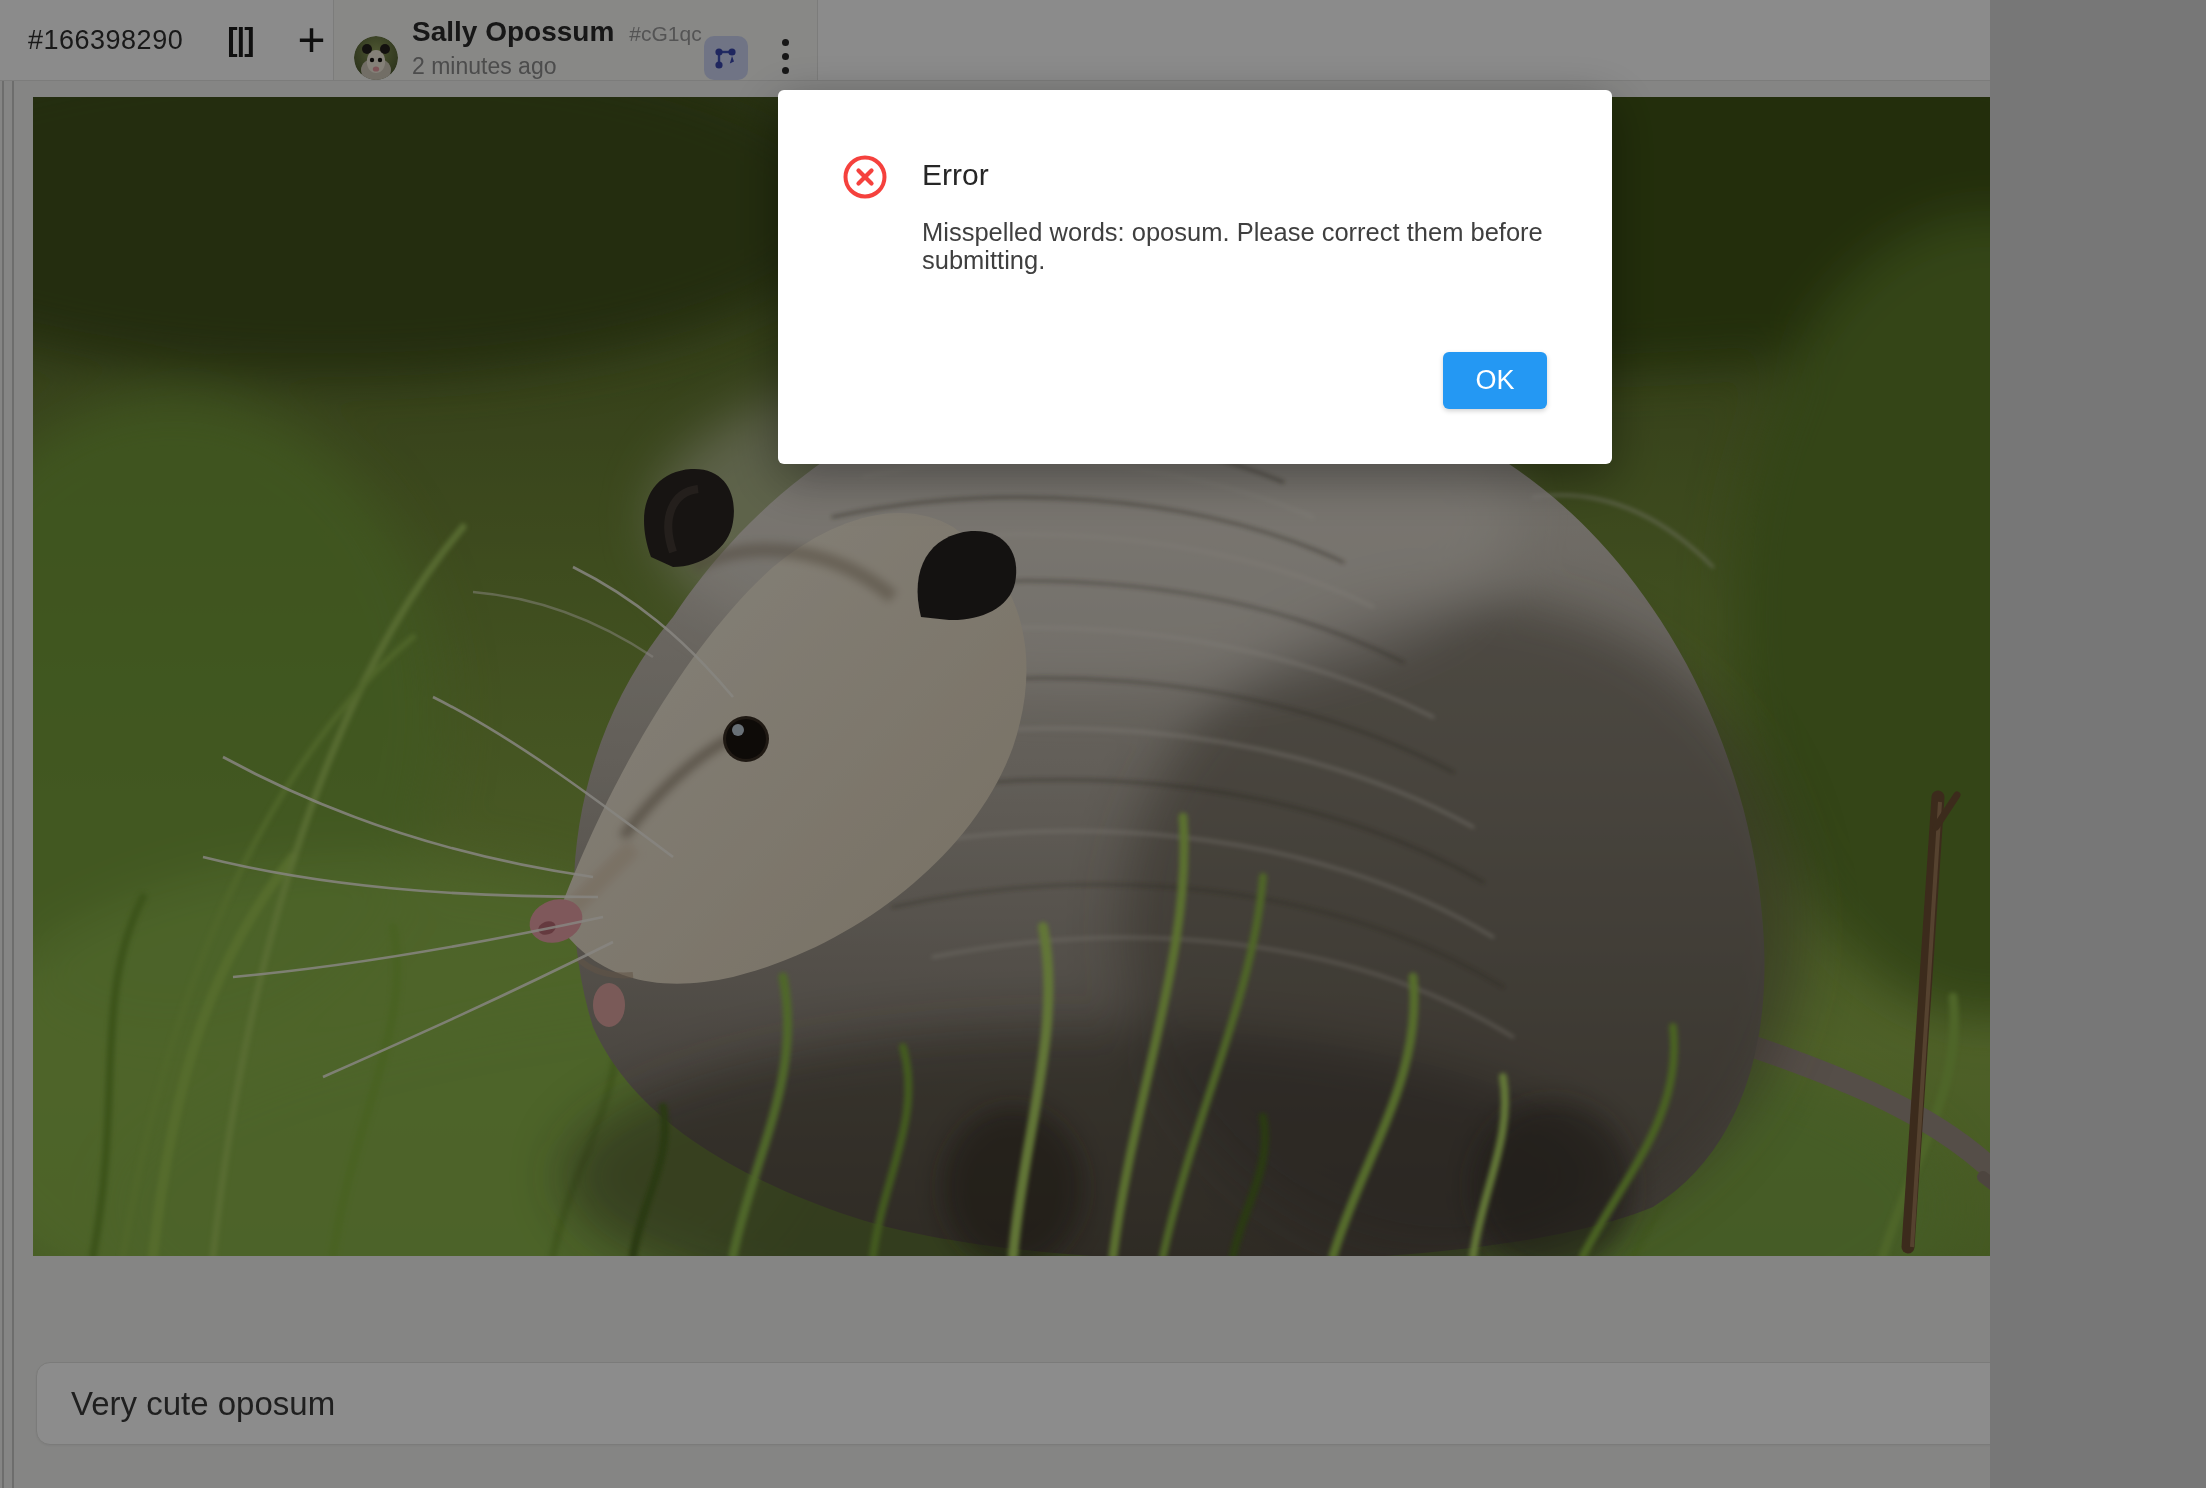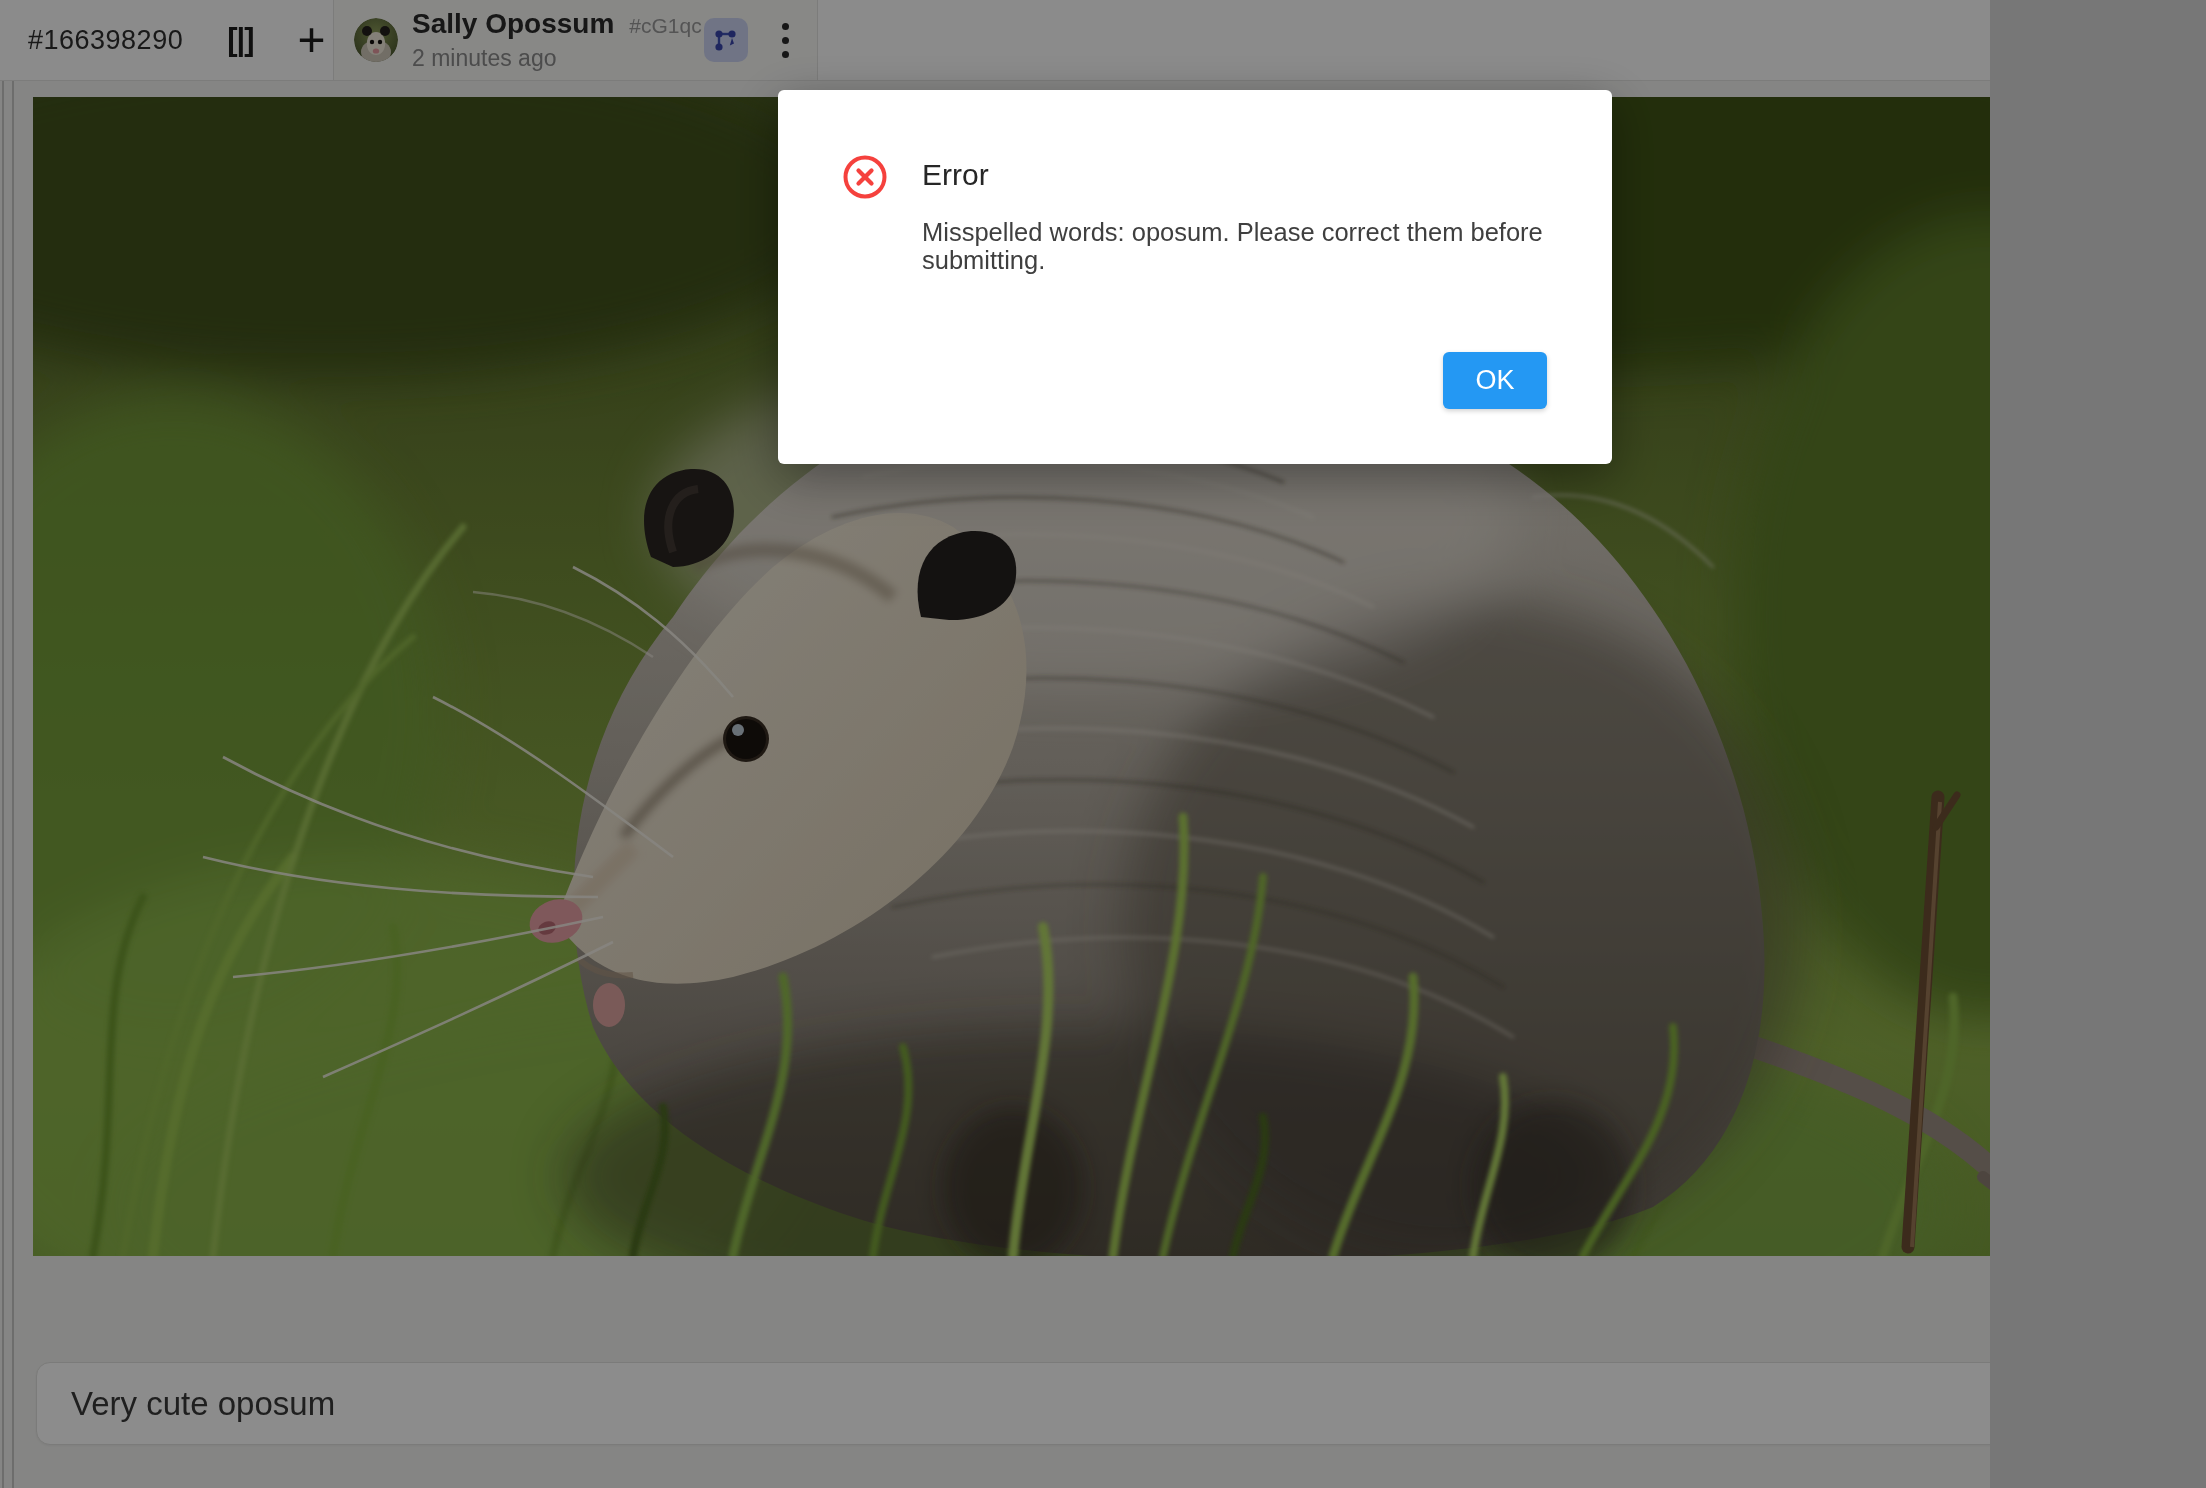--- a/index.html
+++ b/index.html
@@ -12,21 +12,21 @@
   
   .topbar{position:absolute;left:0;top:0;width:100%;height:80px;background:#fdfdfd;
           border-bottom:1px solid #e2e2e0;}
   .topbar-left{position:absolute;left:28px;top:0;height:80px;display:flex;align-items:center;gap:44px;}
   .task-id{font-size:27px;color:#2f2f2f;letter-spacing:.5px;}
   .icon-btn{display:flex;align-items:center;justify-content:center;cursor:pointer;color:#1f1f1f;}
   .columns-glyph{font-size:31px;font-weight:700;letter-spacing:-1px;color:#1d1d1d;}
   .plus-glyph{font-size:48px;font-weight:400;line-height:48px;color:#1d1d1d;}
   .tab{position:absolute;left:333px;top:0;width:485px;height:80px;background:#f7f7f5;
        border-left:1px solid #e2e2e0;border-right:1px solid #e2e2e0;
-       display:flex;align-items:center;padding:0 20px;box-sizing:border-box;cursor:pointer;}
+       display:flex;align-items:flex-end;padding:0 20px;box-sizing:border-box;cursor:pointer;}
   .avatar{width:44px;height:44px;border-radius:50%;overflow:hidden;flex:0 0 auto;}
   .tab-text{margin-left:14px;min-width:262px;}
   .tab-row1{display:flex;align-items:baseline;gap:15px;}
   .user-name{font-size:28px;font-weight:600;color:#2b2b2b;white-space:nowrap;}
   .user-tag{font-size:21px;color:#9a9a9a;}
   .timestamp{font-size:23px;color:#8a8a8a;margin-top:5px;}
   .chip{width:44px;height:44px;border-radius:10px;background:#ccd4f2;flex:0 0 auto;
         display:flex;align-items:center;justify-content:center;margin-left:2px;cursor:pointer;}
   .kebab{margin-left:28px;display:flex;flex-direction:column;gap:7px;cursor:pointer;padding:6px;}
   .kebab i{width:7px;height:7px;border-radius:50%;background:#2a2a2a;display:block;}

